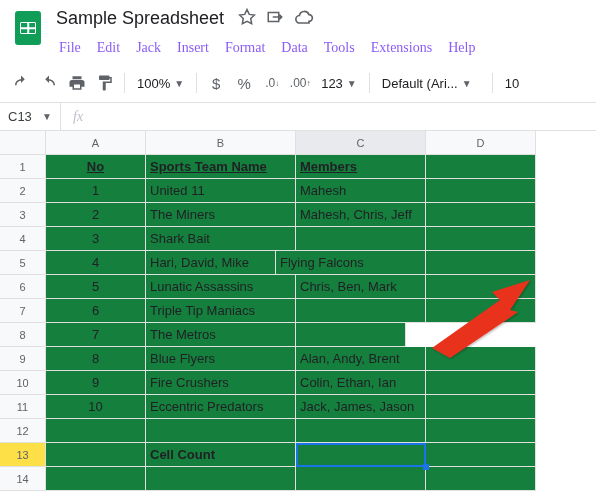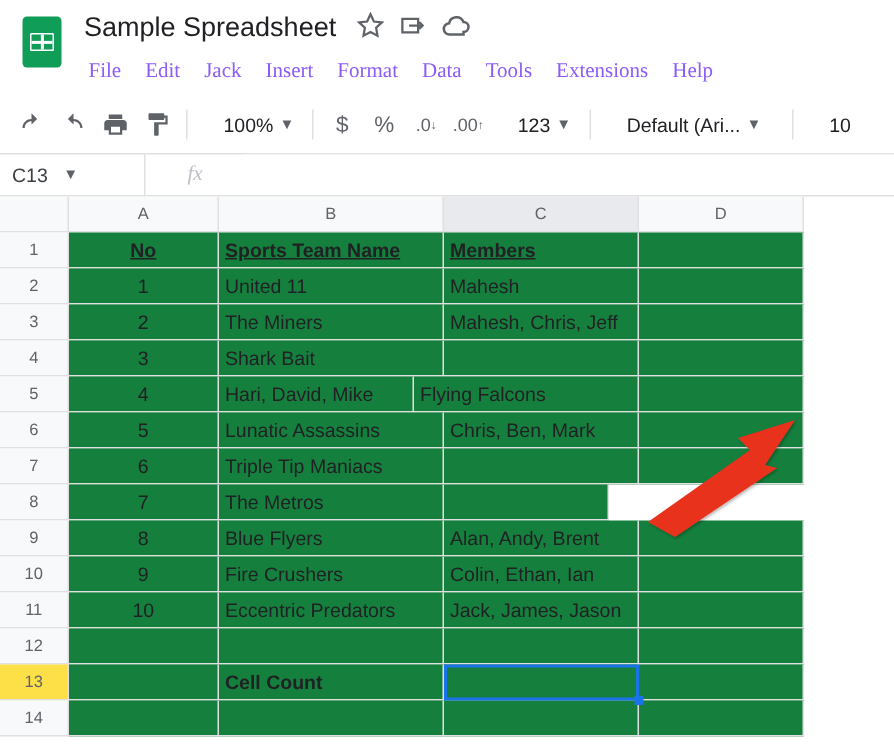--- a/index.html
+++ b/index.html
@@ -16,27 +16,27 @@
   .title-row { display: flex; align-items: flex-start; gap: 10px; height: 24px; }
   .doc-title { font-size: 18px; font-weight: 400; color: #202124; padding: 0 4px; }
   .title-icon { color: #5f6368; font-size: 16px; cursor: pointer; display:flex; align-items:center;}
   
   .menubar { display: flex; gap: 2px; margin-top: 4px; }
   .menu-item { padding: 4px 7px; font-size: 14px; color: #8b5cf6; cursor: pointer; border-radius: 3px; font-family: Liberation Serif, serif; }
   
   .toolbar { display: flex; align-items: center; padding: 6px 8px; border-bottom: 1px solid #e0e0e0; gap: 2px; margin-top: 4px; }
   .tb-btn { width: 26px; height: 26px; display: flex; align-items: center; justify-content: center; color: #5f6368; cursor: pointer; border-radius: 3px; font-size: 15px;}
   .tb-sep { width: 1px; height: 20px; background: #e0e0e0; margin: 0 4px; }
-  .tb-combo { display: flex; align-items: center; padding: 0 6px; height: 26px; cursor: pointer; font-size: 13px; color: #202124; gap:4px;margin-left:12px;}
+  .tb-combo { display: flex; align-items: center; padding: 0 6px; height: 26px; cursor: pointer; font-size: 13px; color: #202124; gap:4px;}
   .tb-combo .arrow { color:#5f6368; font-size:10px;}
   
   .namebox-row { display: flex; align-items: center; border-bottom: 1px solid #e0e0e0; height: 28px; }
   .namebox { width: 60px; padding: 0 8px; font-size: 13px; color: #3c4043; display:flex; align-items:center; justify-content:space-between;}
   .namebox .arrow { color:#5f6368; font-size:10px;}
-  .fx { font-style: italic; font-family: Georgia, serif; color: #bdc1c6; padding: 0 28px; font-size:14px; border-left:1px solid #e0e0e0; height:100%; display:flex; align-items:center;margin-left:36px;}
+  .fx { font-style: italic; font-family: Georgia, serif; color: #bdc1c6; padding: 0 12px; font-size:14px; border-left:1px solid #e0e0e0; height:100%; display:flex; align-items:center;}
   .formula-input { flex:1; height:100%; border:none; outline:none; padding:0 6px; font-size:13px;}
   
   .grid { display: flex; position: relative; }
   .rowhdrs { display: flex; flex-direction: column; }
   .corner { width: 46px; height: 24px; background: #f8f9fa; border-right: 1px solid #e0e0e0; border-bottom: 1px solid #e0e0e0; }
   .rowhdr { width: 46px; height: 24px; background: #f8f9fa; border-right: 1px solid #e0e0e0; border-bottom: 1px solid #e0e0e0; display:flex; align-items:center; justify-content:center; font-size:11px; color:#5f6368; cursor:pointer;}
   .rowhdr.sel { background: #fde047; }
   
   .cols { flex:1; }
   .colhdrs { display: flex; }

